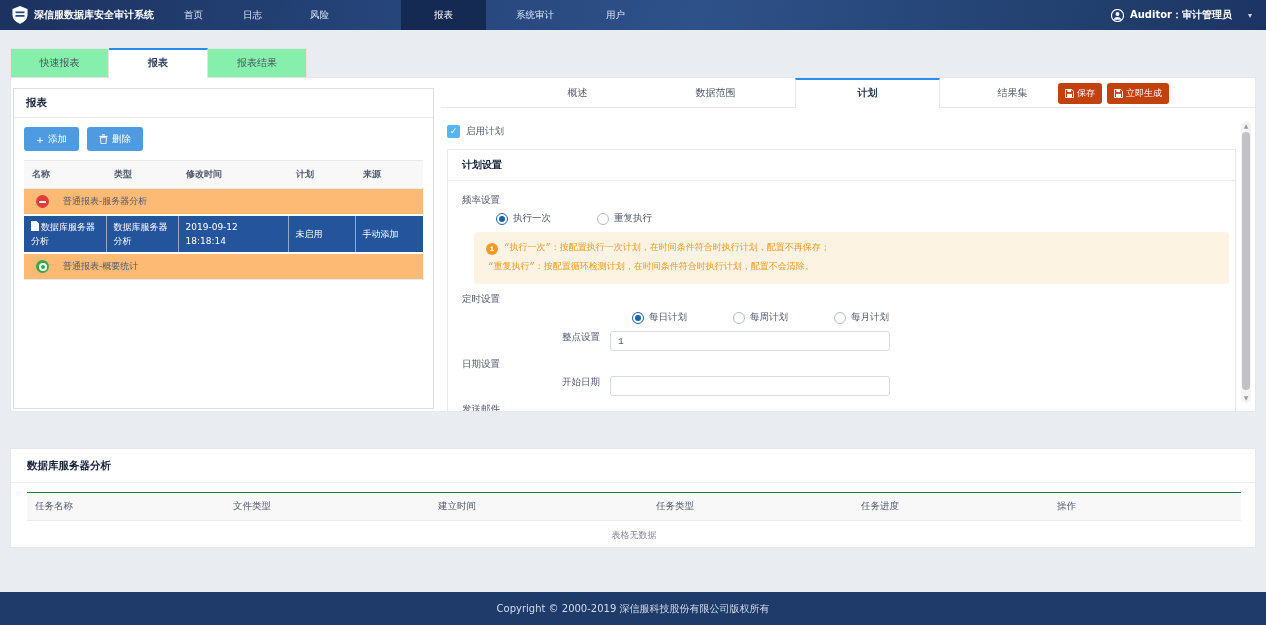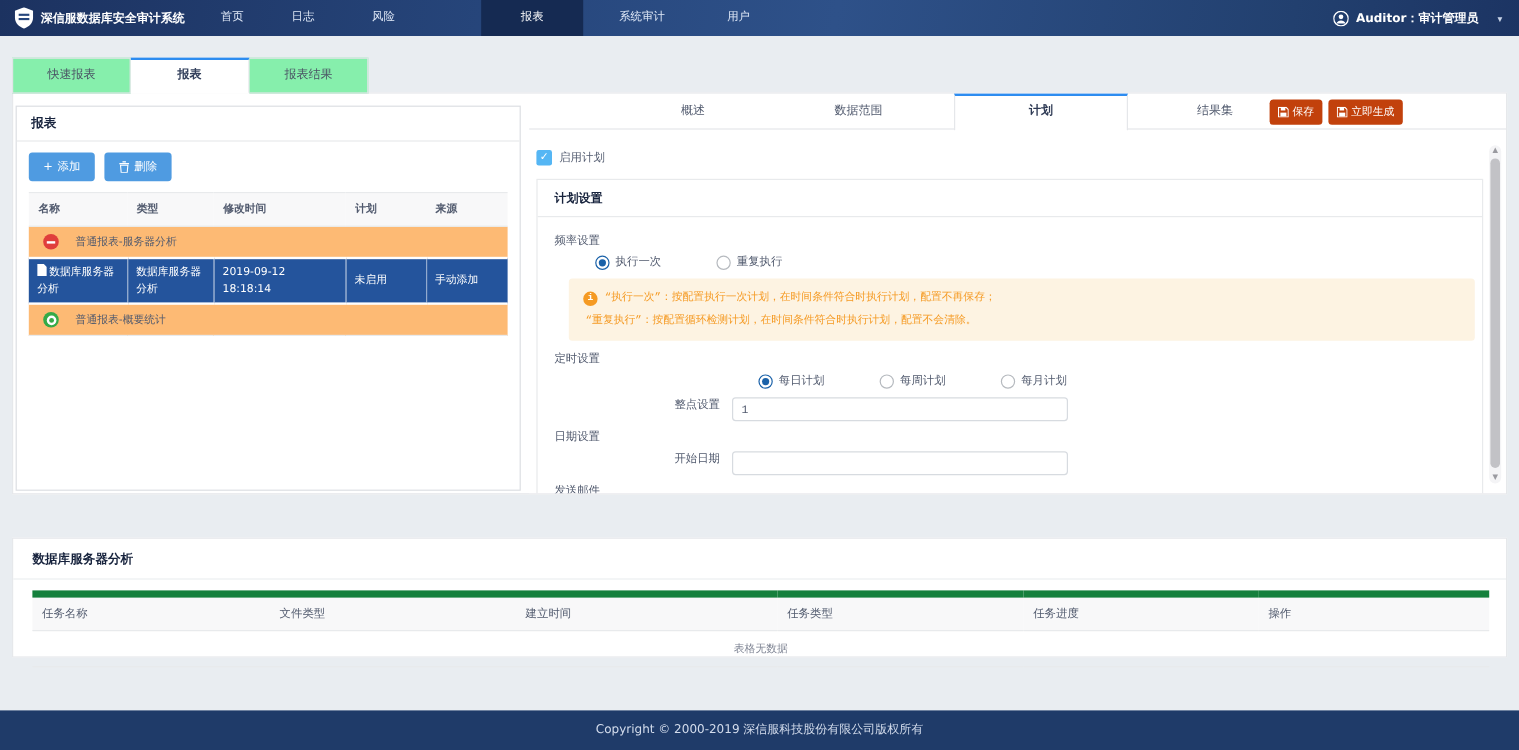--- a/index.html
+++ b/index.html
@@ -100,21 +100,21 @@
   .vscroll { position:absolute; top:12px; right:4px; width:10px; height:282px; background:#f4f4f6; border-radius:5px; }
   .scroll-arrow { position:absolute; left:0; width:10px; height:10px; font-size:6px; color:#9a9aa0; text-align:center;
     line-height:10px; cursor:pointer; }
   .scroll-arrow.up { top:0; } .scroll-arrow.down { bottom:0; }
   .scroll-thumb { position:absolute; top:11px; left:1px; width:8px; height:258px; background:#c2c2c6; border-radius:4px; cursor:pointer; }
 
   
   .tasks-card { position:absolute; top:448px; left:10px; width:1246px; height:100px; background:#fff; border:1px solid #e6e8eb; }
   .tasks-title { padding:10px 16px 9px; font-weight:bold; font-size:10.5px; color:#17233d; border-bottom:1px solid #eceef1; }
   .tasks-table { width:1214px; margin:9px 16px 0; border-collapse:collapse; font-size:9.5px; table-layout:fixed; }
-  .tasks-table th { background:#f8f8f9; border-top:6px solid #15803d; border-bottom:1px solid #e8eaec;
+  .tasks-table th { background:#f8f8f9; border-top:1px solid #15803d; border-bottom:1px solid #e8eaec;
     color:#515a6e; text-align:left; padding:7px 8px; font-weight:normal; }
   .empty-cell { text-align:center; padding:8px; color:#808695; border-bottom:1px solid #e8eaec; font-size:9px; }
 
   
   .footer { position:absolute; bottom:0; left:0; width:1266px; height:33px; background:#1f3b69; color:#d3dcec;
     text-align:center; line-height:33px; font-size:10px; }
 </style>
 </head>
 <body>
 

